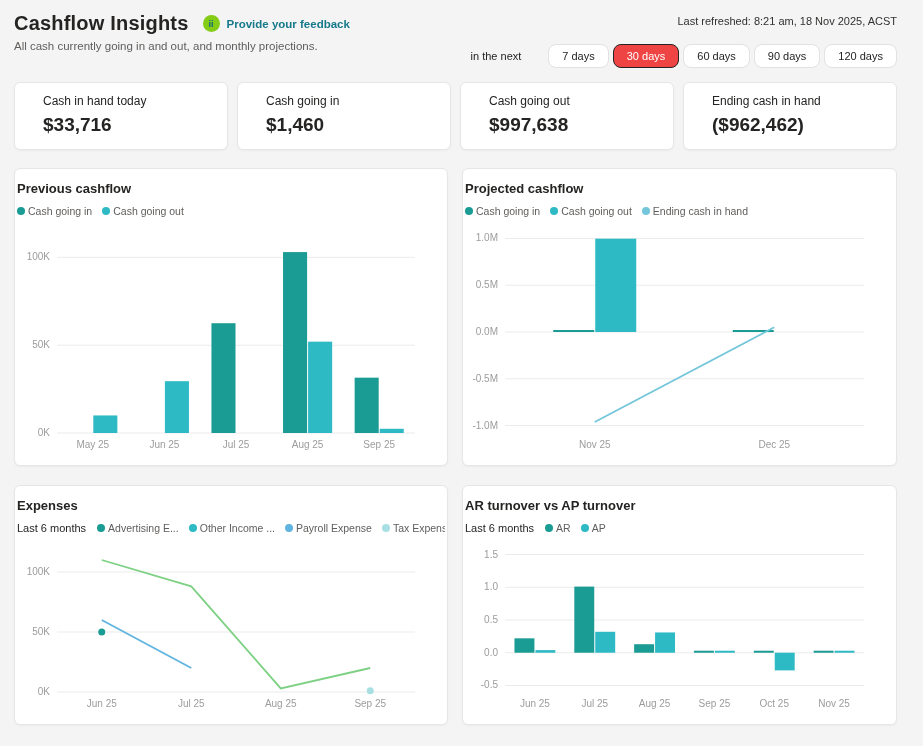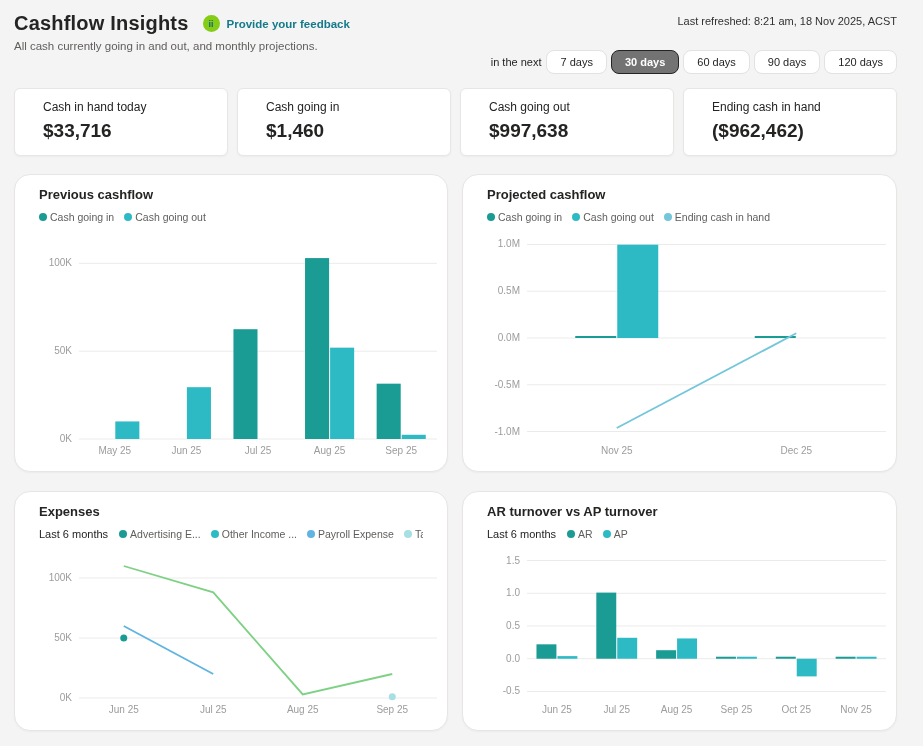--- a/index.html
+++ b/index.html
@@ -20,44 +20,44 @@
   .feedback-icon{
     width:17px;height:17px;border-radius:50%;
     background:#84cc16;color:#10697d;
     font-size:9px;font-weight:700;
     display:inline-flex;align-items:center;justify-content:center;
   }
   .feedback-link{color:#15798a;font-size:11.5px;font-weight:700;text-decoration:none;}
   .page-subtitle{margin:5px 0 0 0;font-size:11.5px;color:#605e5c;}
   .header-right{text-align:right;}
   .last-refreshed{font-size:11px;color:#323130;margin-top:3px;}
-  .range-row{margin-top:23px;display:flex;align-items:center;gap:5px;justify-content:flex-end;}
+  .range-row{margin-top:17px;display:flex;align-items:center;gap:27px;justify-content:flex-end;}
   .range-label{font-size:11px;color:#252423;}
   .range-buttons{display:flex;gap:4px;}
   .range-btn{
     font-family:inherit;font-size:11px;color:#252423;
     background:#fff;border:1px solid #e4e2e0;border-radius:8px;
     padding:5px 13px;cursor:pointer;line-height:1.1;
   }
-  .range-btn.selected{background:#737373;border-color:#252423;color:#fff;font-weight:700;}
+  .range-btn.selected{background:#ef4444;border-color:#252423;color:#fff;font-weight:400;}
 
   
   .kpi-row{margin-top:14px;display:grid;grid-template-columns:repeat(4,1fr);gap:9px;}
   .kpi-card{
     background:#fff;border:1px solid #e7e6e4;border-radius:6px;
     padding:11px 16px 13px 28px;box-shadow:0 1px 2px rgba(0,0,0,.04);
   }
   .kpi-label{font-size:12px;color:#252423;}
   .kpi-value{font-size:19px;font-weight:700;margin-top:6px;}
 
   
   .charts-grid{margin-top:18px;display:grid;grid-template-columns:434px 435px;gap:19px 14px;}
   .chart-card{
-    background:#fff;border:1px solid #e7e6e4;border-radius:16px;
-    padding:12px 24px;box-shadow:0 1px 2px rgba(0,0,0,.04);
+    background:#fff;border:1px solid #e7e6e4;border-radius:6px;
+    padding:12px 2px;box-shadow:0 1px 2px rgba(0,0,0,.04);
   }
   .chart-title{margin:0;font-size:13px;font-weight:700;}
   .legend{margin-top:9px;display:flex;align-items:center;gap:10px;font-size:10.5px;color:#605e5c;white-space:nowrap;overflow:hidden;}
   .legend-prefix{font-weight:400;color:#252423;font-size:11px;margin-right:1px;}
   .legend-item{display:inline-flex;align-items:center;gap:3px;cursor:pointer;}
   .legend-dot{width:8px;height:8px;border-radius:50%;display:inline-block;}
   svg.chart{display:block;margin-top:6px;}
   svg.chart text{font-family:"Liberation Sans","DejaVu Sans",sans-serif;font-size:10px;fill:#9c9c9c;}
 </style>
 </head>

